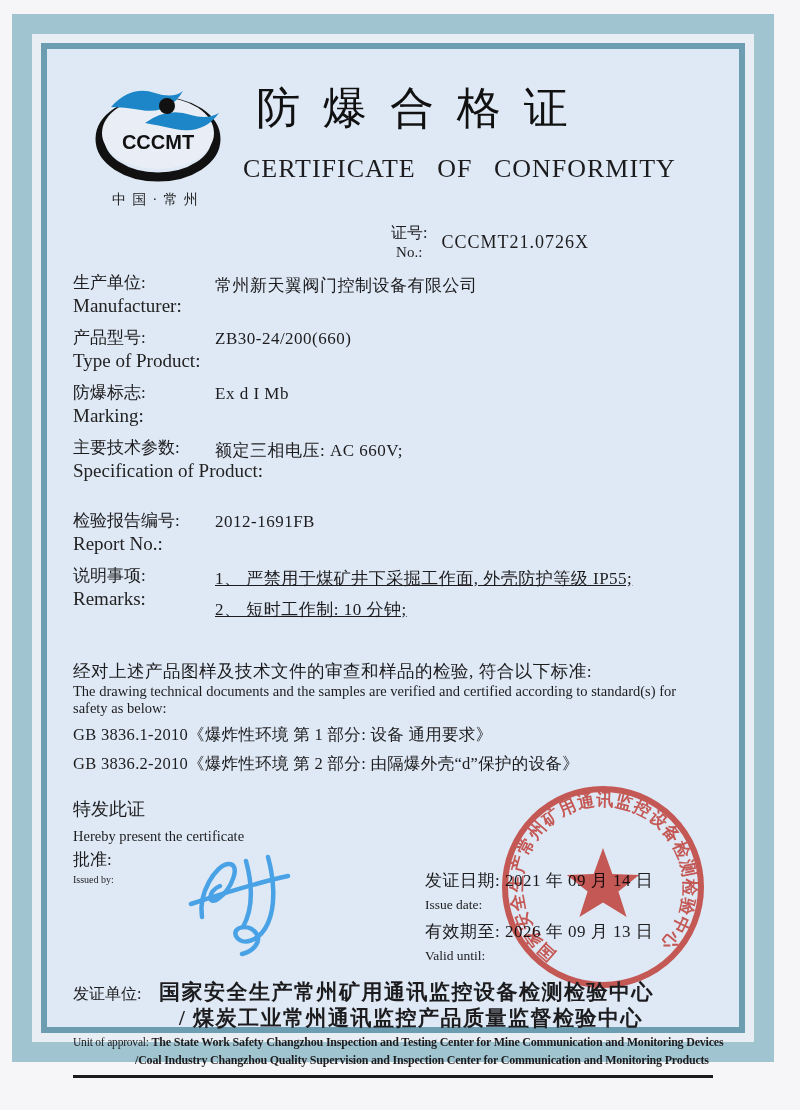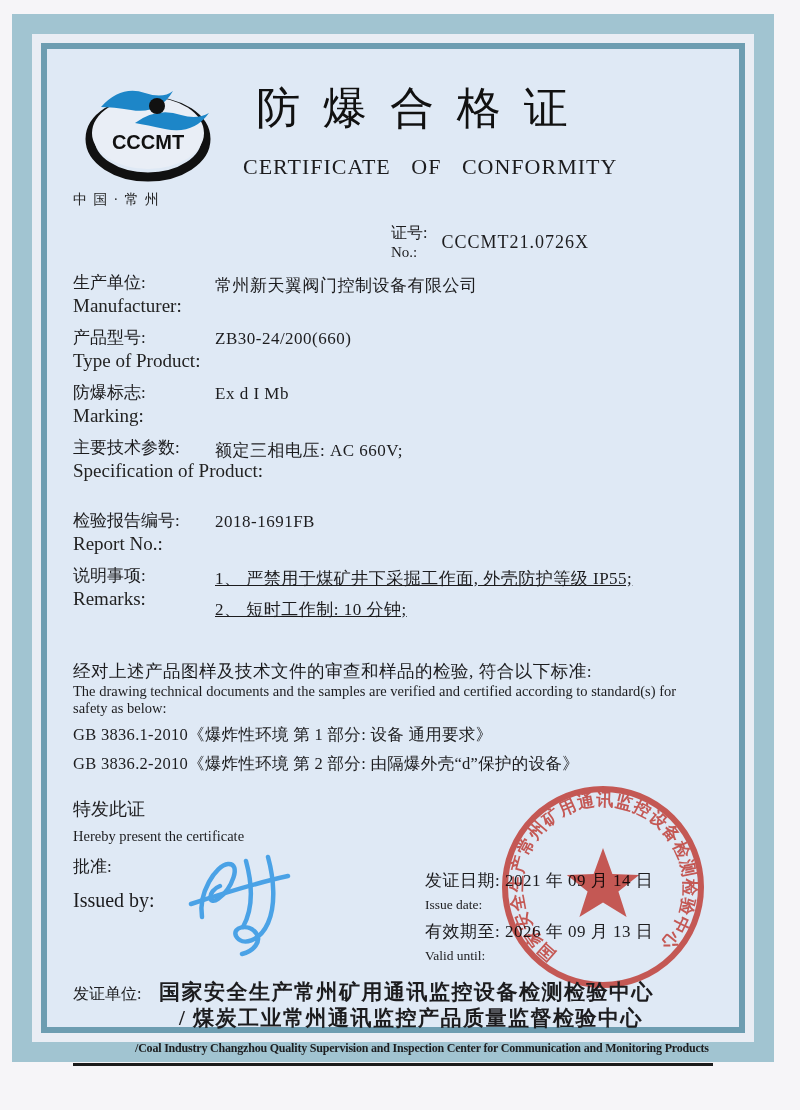--- a/index.html
+++ b/index.html
@@ -6,27 +6,27 @@
   body { width:800px; height:1110px; background:#f6f5f8; position:relative;
          font-family:"Liberation Serif","DejaVu Serif",serif; color:#1c1c1e; }
   .cert-frame { position:absolute; left:12px; top:14px; width:762px; height:1048px;
     border:20px solid #a1c4d1; }
   .frame-gap { width:100%; height:100%; border:9px solid #e9edf4; }
   .frame-line { width:100%; height:100%; border:6px solid #6d9db1; }
   .content { width:100%; height:100%; background:#dfe9f5; padding:20px 26px 0 26px; position:relative; }
 
   
   .header { display:flex; align-items:flex-start; }
-  .logo-box { width:170px; flex:0 0 170px; padding-top:8px; }
+  .logo-box { width:170px; flex:0 0 170px; text-align:center; padding-top:8px; }
   .logo-region { font-size:14px; letter-spacing:0.45em; color:#222; margin-top:2px; }
   .title-box { flex:1; text-align:left; padding-top:10px; }
   .title-cn { font-size:44px; letter-spacing:0.52em; margin-left:0.3em; color:#111; font-weight:400; }
-  .title-en { font-size:22px; word-spacing:14px; margin-top:16px; letter-spacing:1px; }
+  .title-en { font-size:26px; word-spacing:14px; margin-top:16px; letter-spacing:1px; }
   .certno-row { margin:14px 0 4px 318px; display:flex; align-items:center; }
-  .certno-labels { text-align:left; font-size:15px; line-height:1.25; }
+  .certno-labels { text-align:center; font-size:15px; line-height:1.25; }
   .certno-labels .cn { font-size:16px; }
   .certno-value { font-size:18px; margin-left:14px; letter-spacing:1px; }
 
   
   .field-row { display:flex; margin-top:9px; }
   .f-label { flex:0 0 128px; width:128px; }
   .f-cn { font-size:17px; white-space:nowrap; }
   .f-en { font-size:19px; white-space:nowrap; color:#222; margin-top:1px; }
   .f-value { font-size:17px; padding-left:14px; padding-top:3px; letter-spacing:0.5px; }
   .f-value .vline { margin-bottom:8px;text-decoration:underline; }
@@ -35,37 +35,37 @@
   
   .statement { margin-top:30px; }
   .st-cn { font-size:17.5px; letter-spacing:0.5px; }
   .st-en { font-size:14.5px; margin-top:0; }
   .st-std { font-size:16.5px; margin-top:7px; letter-spacing:0.3px; }
 
   
   .sign-area { position:relative; margin-top:22px; height:168px; }
   .hereby-cn { font-size:18px; }
   .hereby-en { font-size:14.5px; margin-top:7px; }
-  .approve-cn { font-size:17px; margin-top:10px; }
-  .approve-en { font-size:20px; margin-top:11px; }
+  .approve-cn { font-size:17px; margin-top:3px; }
+  .approve-en { font-size:10px; margin-top:3px; }
   .signature { position:absolute; left:100px; top:52px; }
   .dates { position:absolute; left:352px; top:72px; }
   .date-cn { font-size:17px; letter-spacing:0.5px; }
   .date-en { font-size:13.5px; margin:5px 0 7px 0; }
   .stamp { position:absolute; left:424px; top:-16px; opacity:0.88; mix-blend-mode:multiply; }
 
   
   .approval { margin-top:14px; position:relative; }
   .appr-row { display:flex; align-items:flex-start; }
   .appr-label { font-size:16px; flex:0 0 86px; padding-top:5px; white-space:nowrap; }
   .appr-lines { font-weight:bold; font-size:21px; letter-spacing:1.5px; line-height:1.25; white-space:nowrap; }
   .appr-line2 { padding-left:20px; }
   .appr-en { font-size:12px; font-weight:bold; white-space:nowrap; margin-top:4px; letter-spacing:-0.2px; }
   .appr-en .lbl { font-weight:normal; font-size:11.5px; }
-  .appr-en2 { padding-left:62px; margin-top:10px; }
+  .appr-en2 { padding-left:62px; margin-top:3px; }
 
   
   .divider { border-top:3px solid #1b1b1b; margin-top:7px; }
   .footer { padding-top:5px; }
 </style>
 </head>
 <body>
 
 <div class="cert-frame">
  <div class="frame-gap">
@@ -124,21 +124,21 @@
               <div class="f-cn">主要技术参数:</div>
               <div class="f-en">Specification of Product:</div>
             </div>
       <div class="f-value">额定三相电压: AC 660V;</div>
     </div>
     <div class="field-row gap-before">
       <div class="f-label">
               <div class="f-cn">检验报告编号:</div>
               <div class="f-en">Report No.:</div>
             </div>
-      <div class="f-value">2018-1691FB</div>
+      <div class="f-value">2012-1691FB</div>
     </div>
     <div class="field-row">
       <div class="f-label">
               <div class="f-cn">说明事项:</div>
               <div class="f-en">Remarks:</div>
             </div>
       <div class="f-value">
         <div class="vline">1、 严禁用于煤矿井下采掘工作面, 外壳防护等级 IP55;</div>
         <div class="vline">2、 短时工作制: 10 分钟;</div>
       </div>
@@ -184,20 +184,21 @@
     </div>
 
     <div class="approval">
       <div class="appr-row">
         <div class="appr-label">发证单位:</div>
         <div class="appr-lines">
           <div>国家安全生产常州矿用通讯监控设备检测检验中心</div>
           <div class="appr-line2">/ 煤炭工业常州通讯监控产品质量监督检验中心</div>
         </div>
       </div>
+      <div class="appr-en"><span class="lbl">Unit of approval: </span><span>The State Work Safety Changzhou Inspection and Testing Center for Mine Communication and Monitoring Devices</span></div>
       <div class="appr-en appr-en2">/Coal Industry Changzhou Quality Supervision and Inspection Center for Communication and Monitoring Products</div>
     </div>
 
     <div class="divider"></div>
 
     <div class="footer">
       
       
       
       

